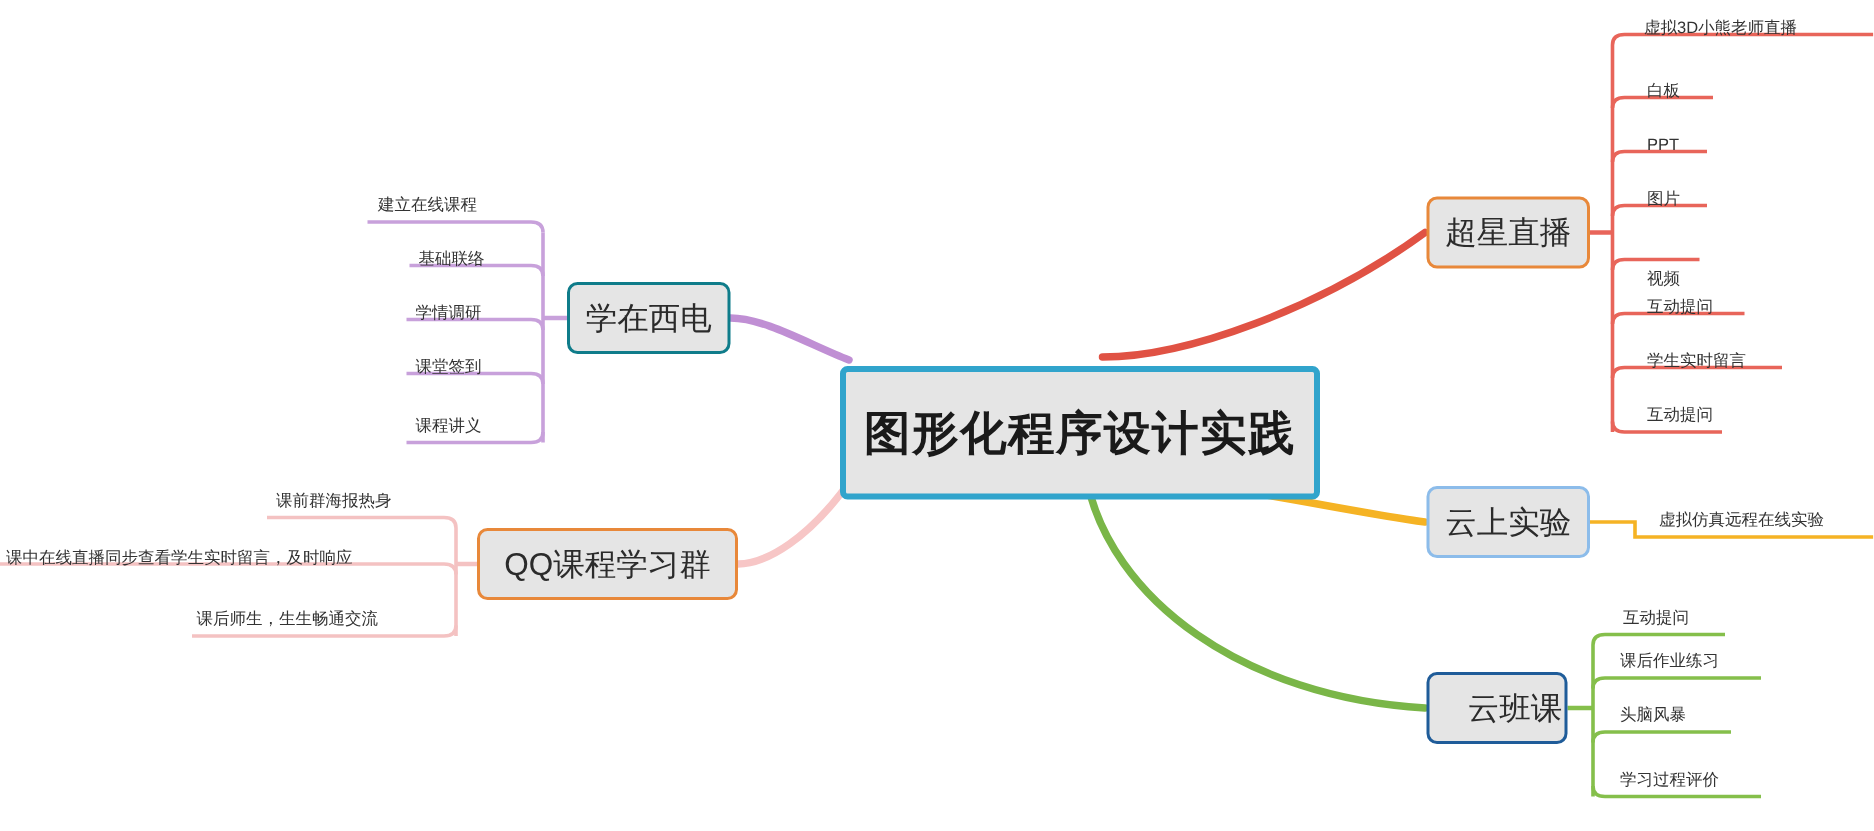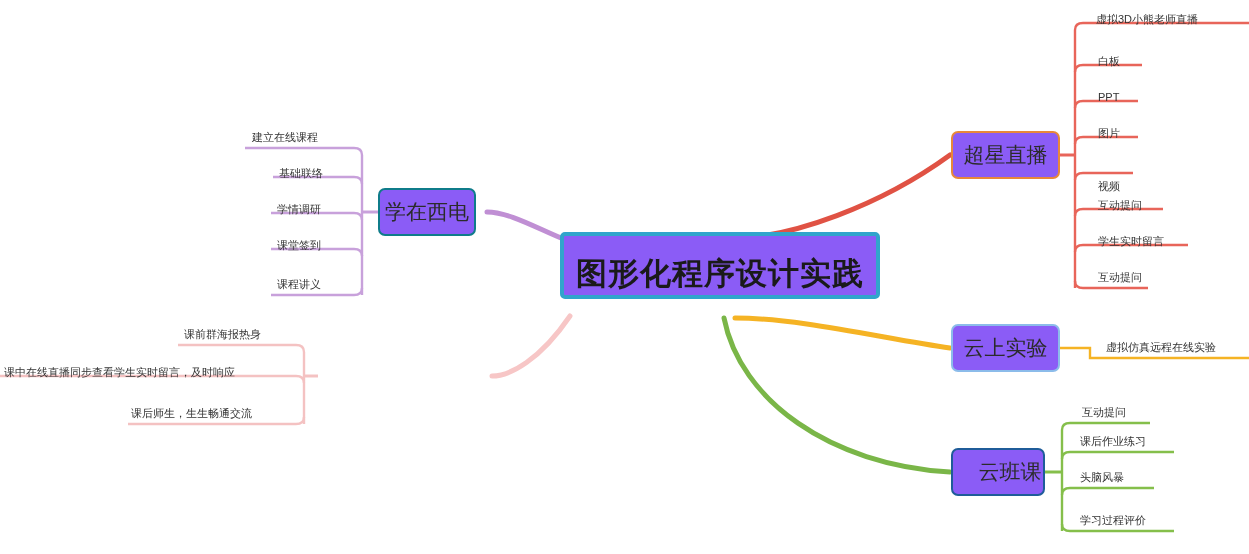--- a/index.html
+++ b/index.html
@@ -18,21 +18,21 @@
   #edges {
     position: absolute;
     left: 0; top: 0;
     width: 1249px; height: 554px;
     pointer-events: none;
   }
 
   
   .node {
     position: absolute;
-    background: #8b5cf6;
+    background: #e5e5e5;
     border-radius: 7px;
     display: flex;
     align-items: center;
     justify-content: center;
     color: #2b2b2b;
     white-space: nowrap;
     z-index: 5;
   }
   .node.central {
     border: 4px solid #31A4CC;
@@ -110,40 +110,43 @@
 
     <g stroke="#F4C2C2" fill="none" stroke-width="2.4">
       <path d="M 318 376 L 304 376" stroke-width="3"></path>
       <path d="M 304 352 L 304 424"></path>
       <path d="M 304 352 q 0 -7 -8 -7 L 178 345"></path>
       <path d="M 304 383 q 0 -7 -8 -7 L 0 376"></path>
       <path d="M 304 417 q 0 7 -8 7 L 128 424"></path>
     </g>
   </svg>
 
-  <div class="node central" style="left:560px; top:232px; width:320px; height:67px;align-items:flex-end;">
+  <div class="node central" style="left:560px; top:244px; width:320px; height:89px;">
     <span>图形化程序设计实践</span>
   </div>
 
   <div class="node main" style="left:951px; top:131px; width:109px; height:48px; border-color:#E8883A;">
     <span>超星直播</span>
   </div>
 
   <div class="node main" style="left:951px; top:324px; width:109px; height:48px; border-color:#8CBCEA;">
     <span>云上实验</span>
   </div>
 
   <div class="node main" style="left:951px; top:448px; width:94px; height:48px; border-color:#1F5C99;padding-left:24px;">
     <span>云班课</span>
   </div>
 
-  <div class="node main" style="left:378px; top:188px; width:98px; height:48px; border-color:#0F7C8A;">
+  <div class="node main" style="left:378px; top:188px; width:109px; height:48px; border-color:#0F7C8A;">
     <span>学在西电</span>
   </div>
 
+  <div class="node main" style="left:318px; top:352px; width:174px; height:48px; border-color:#E8883A;">
+    <span>QQ课程学习群</span>
+  </div>
 
   <div class="leaf r" style="left:1096px; top:12px;">
     <span>虚拟3D小熊老师直播</span>
   </div>
   <div class="leaf r" style="left:1098px; top:54px;">
     <span>白板</span>
   </div>
   <div class="leaf r" style="left:1098px; top:90px;">
     <span>PPT</span>
   </div>

